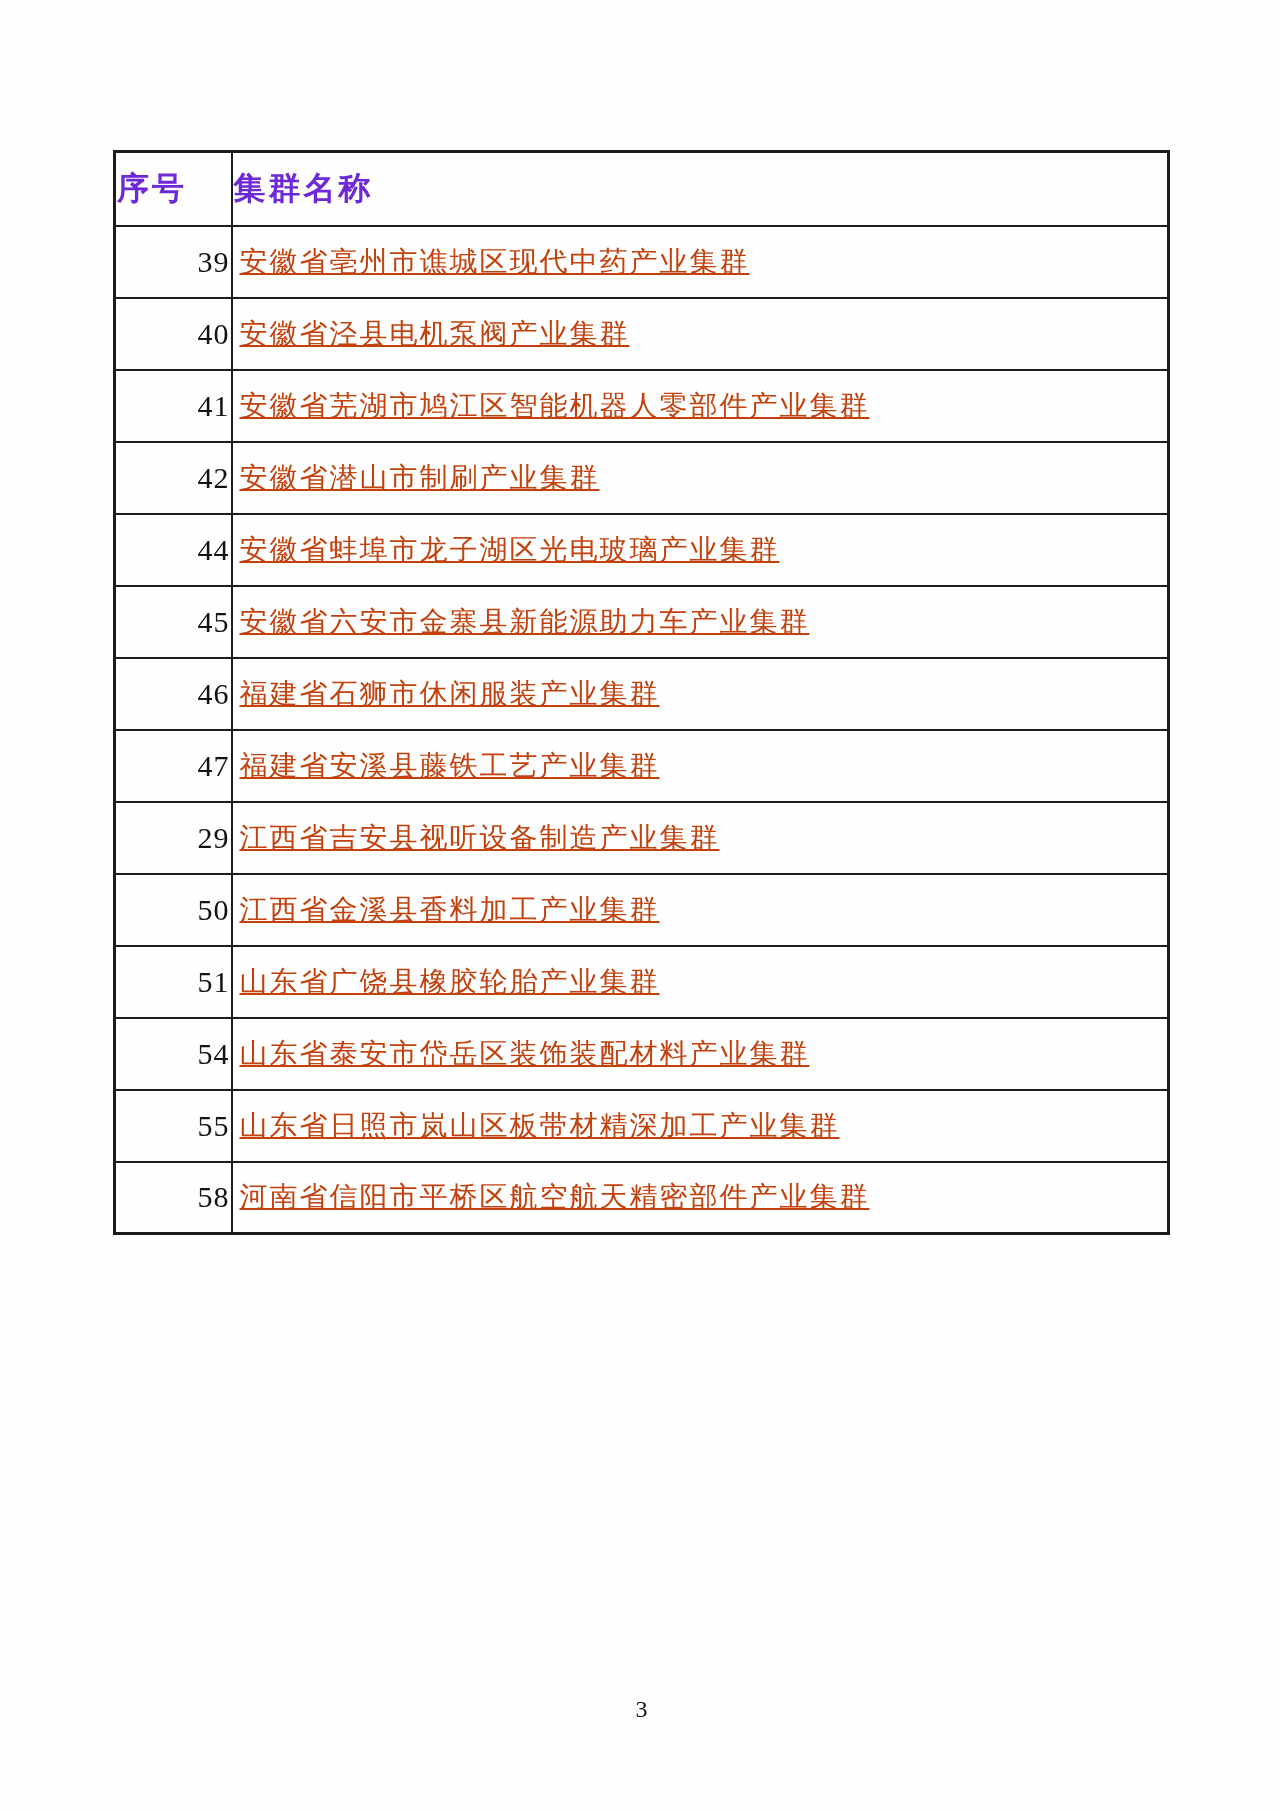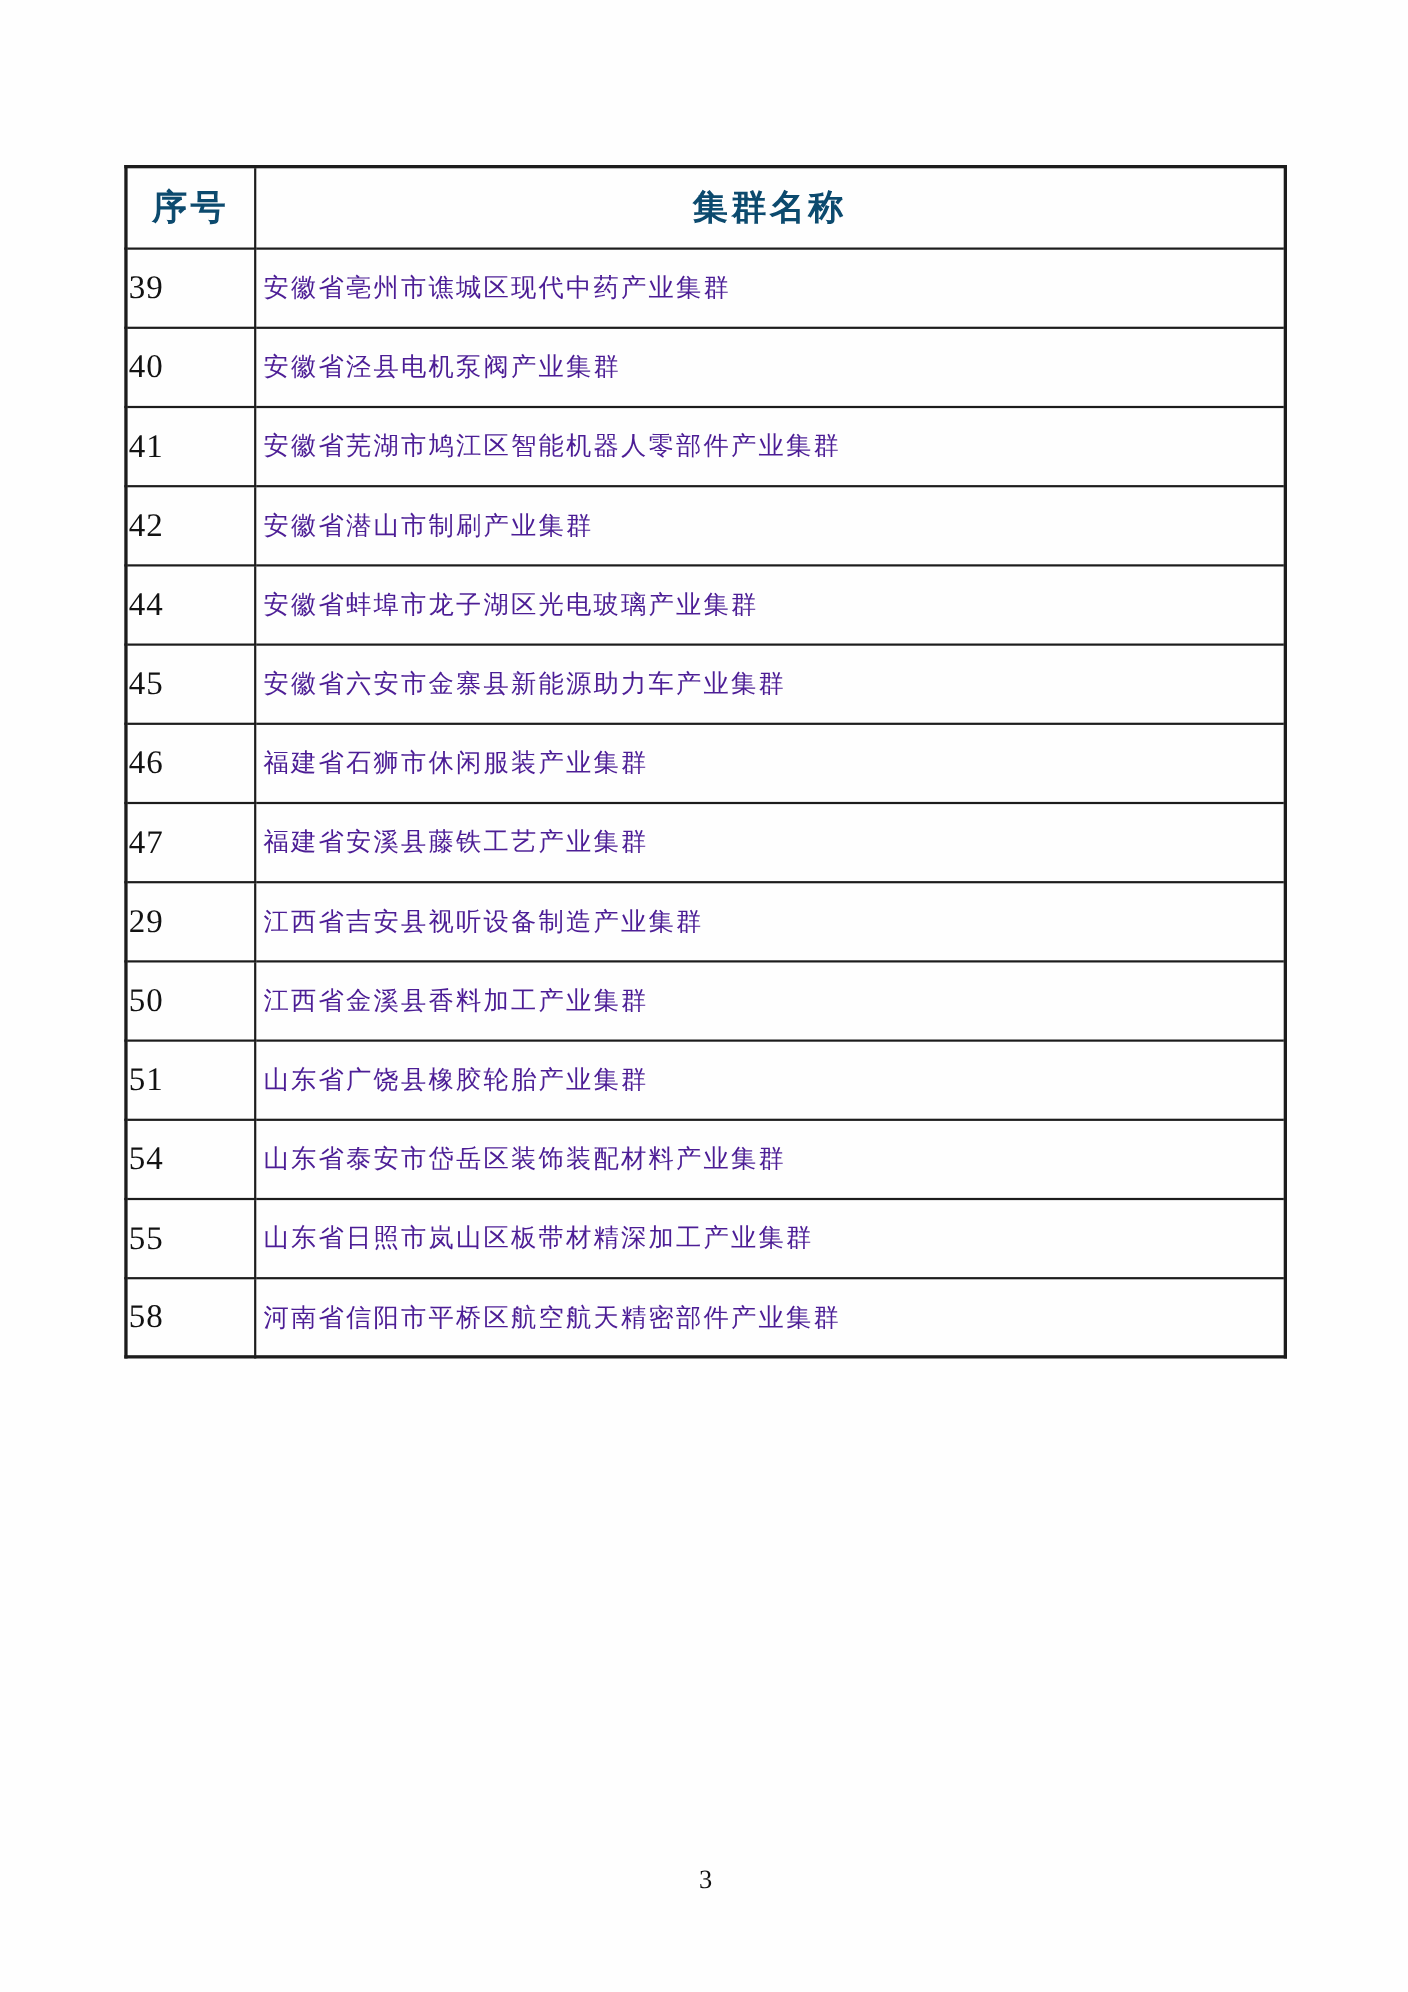--- a/index.html
+++ b/index.html
@@ -35,38 +35,39 @@
     vertical-align: middle;
     background: transparent;
   }
   col.col-no { width: 117px; }
   tr.hdr { height: 74px; }
   tr.row { height: 72px; }
   th.h-no, th.h-name {
     font-size: 32px;
     font-weight: 700;
     letter-spacing: 3px;
-    text-align: center;
-    color: #0c4a6e;
+    text-align: left;
+    color: #6d28d9;
   }
   td.c-no {
-    text-align: left;
+    text-align: right;
     font-size: 30px;
     letter-spacing: 1px;
     color: #121212;
   }
   td.c-name {
     text-align: left;
     padding-left: 7px;
     padding-right: 4px;
-    font-size: 23px;
+    font-size: 28px;
     letter-spacing: 2px;
-    color: #4c1d95;
+    color: #c2410c;
     white-space: nowrap;
     overflow: hidden;
+    text-decoration: underline;
   }
   .page-number {
     position: absolute;
     left: 113px;
     width: 1057px;
     top: 1696px;
     text-align: center;
     font-size: 24px;
     color: #121212;
   }

